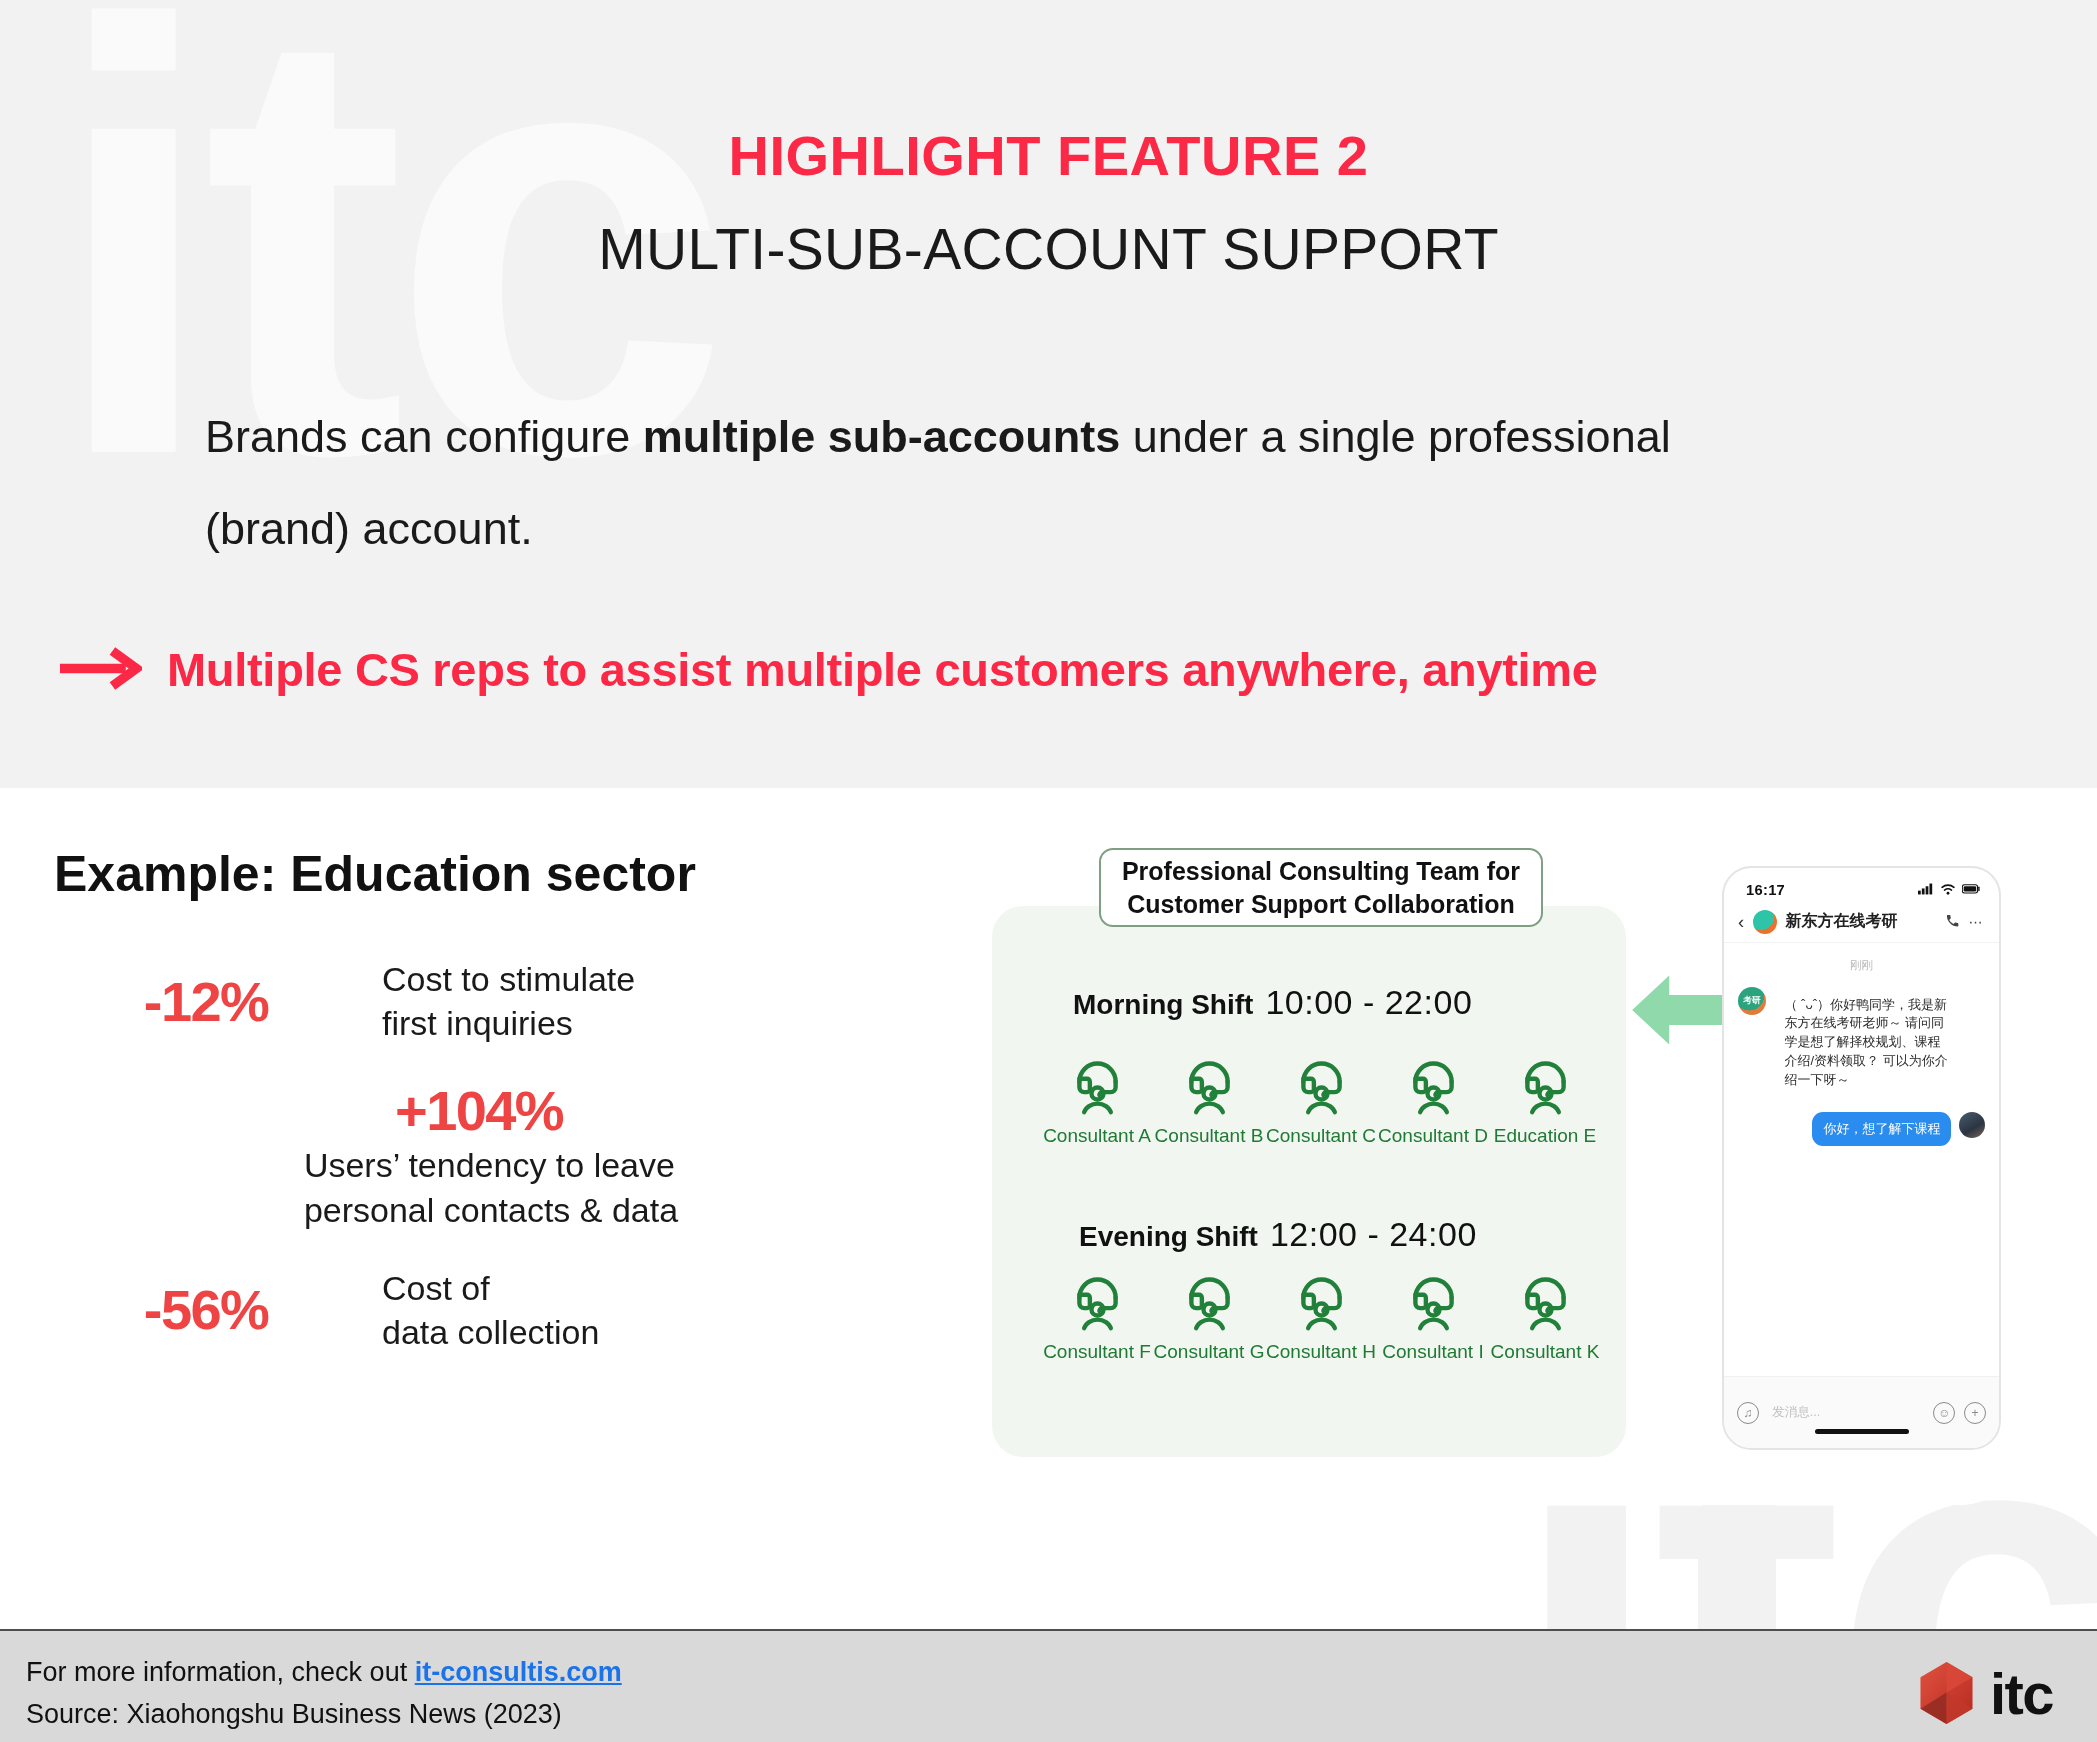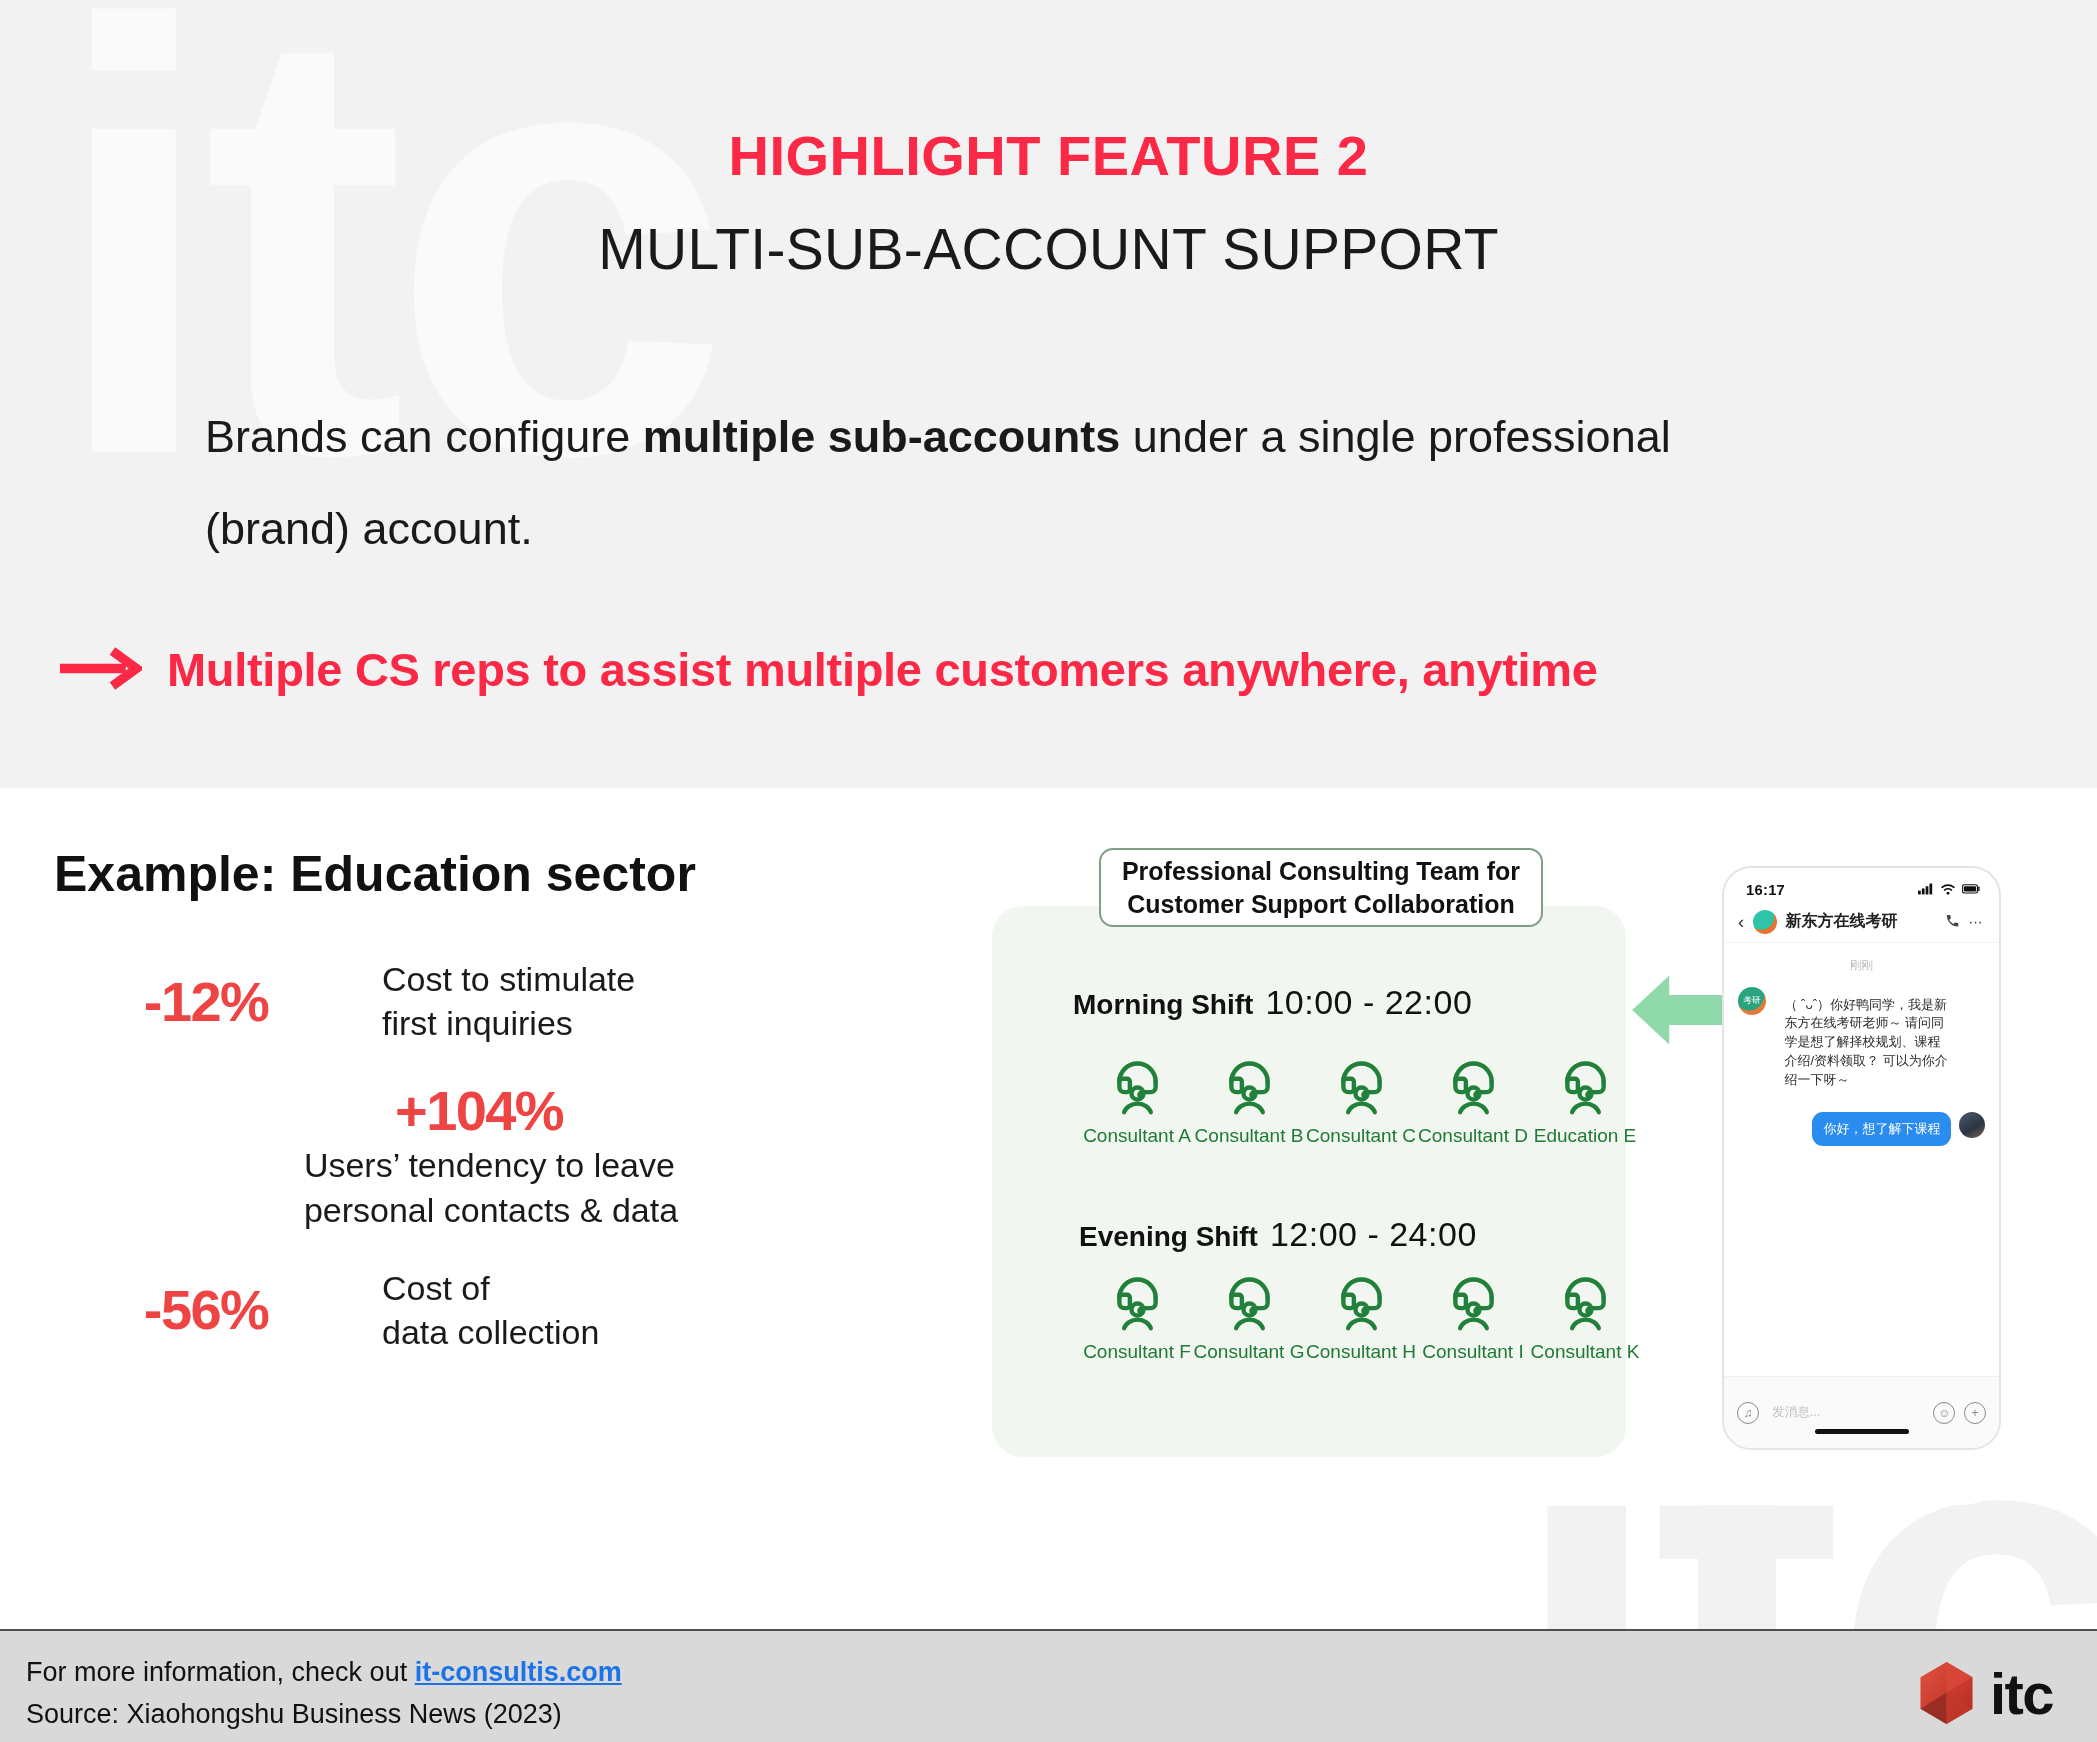--- a/index.html
+++ b/index.html
@@ -90,21 +90,21 @@
     background: #ffffff; border: 2.2px solid #7f9f84; border-radius: 14px;
     display: flex; flex-direction: column; align-items: center; justify-content: center;
     gap: 2px;
   }
   .team-line { font-size: 25px; font-weight: 700; color: #111; line-height: 1.22; }
 
   .shift-head { position: absolute; display: flex; align-items: baseline; gap: 12px; }
   .shift-name { font-size: 28px; font-weight: 700; color: #111; }
   .shift-time { font-size: 34px; font-weight: 400; color: #111; letter-spacing: 0.5px; }
 
-  .consultants { position: absolute; display: flex; margin-left: 40px; }
+  .consultants { position: absolute; display: flex; }
   .consultant { width: 112px; display: flex; flex-direction: column; align-items: center; }
   .consultant svg { display: block; }
   .consultant-name {
     margin-top: 9.8px; font-size: 19px; font-weight: 400; color: #1f7a33;
     white-space: nowrap;
   }
 
   .green-arrow { position: absolute; left: 1630px; top: 973px; }
 
   
@@ -132,21 +132,21 @@
   .phone-nav-ic { color: #444; font-size: 14px; }
   .phone-body { padding: 12px 14px 0 14px; }
   .chat-daystamp {
     text-align: center; font-size: 11.5px; color: #b9b9b9; margin: 3.3px 0 14px 0;
   }
   .msg-in { display: flex; gap: 8.7px; align-items: flex-start; }
   .msg-avatar {
     width: 28px; height: 28px; border-radius: 50%; flex: 0 0 auto;
     background: radial-gradient(circle at 40% 30%, #2ba37f 0 58%, #e07b3a 59% 100%);
     display: flex; align-items: center; justify-content: center;
-    color: #fff; font-size: 8.7px; font-weight: 400;
+    color: #fff; font-size: 8.7px; font-weight: 700;
   }
   .bubble-in {
     background: #ffffff; border-radius: 7.6px; padding: 8.7px 9.8px;
     font-size: 13px; line-height: 1.45; color: #2b2b2b; max-width: 186px;
   }
   .msg-out { display: flex; gap: 7.6px; align-items: flex-start; justify-content: flex-end; margin-top: 14px; }
   .bubble-out {
     background: #2b8cf0; color: #fff; border-radius: 11px; padding: 7.6px 11px;
     font-size: 13px; line-height: 1.4; white-space: nowrap;
   }

